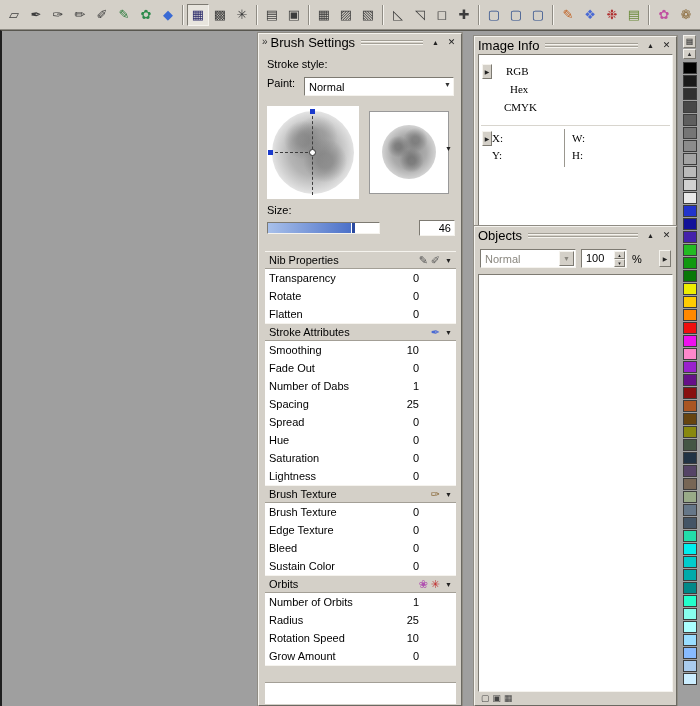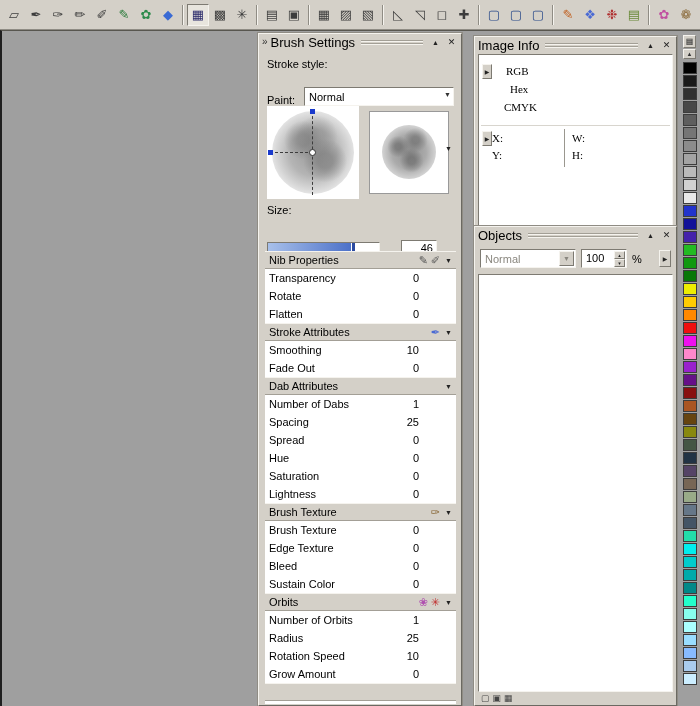--- a/index.html
+++ b/index.html
@@ -34,21 +34,21 @@
     background:linear-gradient(180deg,#a39f96 0 1px,var(--hilite) 1px 2px,transparent 2px 3px,#a39f96 3px 4px,var(--hilite) 4px 5px);}
   .tbtn{width:13px;height:13px;display:flex;align-items:center;justify-content:center;color:#222;flex:none;}
   .tbtn.up{font-size:7px;} .tbtn.x{font-size:9px;}
 
   .sunken{border:1px solid;border-color:var(--dark) var(--hilite) var(--hilite) var(--dark);background:var(--white);}
   .raised{border:1px solid;border-color:var(--hilite) var(--dark) var(--dark) var(--hilite);background:var(--chrome);}
 
   
   .brush-panel{left:258px;top:33px;width:204px;height:673px;}
   .bs-label1{position:absolute;left:8px;top:24px;}
-  .paint-row{position:absolute;left:8px;right:7px;top:43px;height:29px;display:flex;align-items:flex-end;}
+  .paint-row{position:absolute;left:8px;right:7px;top:43px;height:29px;display:flex;align-items:flex-start;}
   .paint-row .plabel{width:37px;flex:none;}
   .combo{flex:1;height:19px;display:flex;align-items:center;padding-left:4px;position:relative;}
   .combo .carrow{position:absolute;right:2px;top:3px;font-size:7px;color:#333;}
   .preview-row{position:absolute;left:8px;right:6px;top:70px;height:97px;}
   .nib-editor{position:absolute;left:0;top:2px;width:92px;height:93px;background:var(--white);}
   .nib-blob{position:absolute;left:5px;top:5px;right:5px;bottom:5px;border-radius:50%;
     background:
       radial-gradient(circle at 38% 35%,rgba(120,120,120,.55) 0 8%,transparent 26%),
       radial-gradient(circle at 65% 60%,rgba(110,110,110,.5) 0 10%,transparent 30%),
       radial-gradient(circle at 55% 30%,rgba(130,130,130,.45) 0 9%,transparent 28%),
@@ -62,21 +62,21 @@
   .nib-preview{position:absolute;left:102px;top:7px;width:80px;height:83px;background:var(--white);border:1px solid #999;}
   .nib-preview .blob{position:absolute;left:12px;top:13px;width:54px;height:54px;border-radius:50%;
     background:
       radial-gradient(circle at 30% 40%,rgba(100,100,100,.6) 0 6%,transparent 22%),
       radial-gradient(circle at 62% 28%,rgba(100,100,100,.55) 0 7%,transparent 24%),
       radial-gradient(circle at 55% 66%,rgba(90,90,90,.5) 0 8%,transparent 26%),
       radial-gradient(circle at 50% 50%,#8e8e8e 0,#ababab 45%,#d6d6d6 72%,transparent 84%);
     filter:blur(.4px);}
   .nib-drop{position:absolute;right:0;top:37px;width:13px;height:15px;display:flex;align-items:center;justify-content:center;font-size:7px;color:#222;}
   .size-label{position:absolute;left:8px;top:170px;}
-  .size-row{position:absolute;left:8px;right:24px;top:185px;height:17px;display:flex;align-items:center;margin-top:20px;}
+  .size-row{position:absolute;left:8px;right:6px;top:185px;height:17px;display:flex;align-items:center;}
   .slider{width:113px;height:12px;position:relative;overflow:hidden;}
   .slider .fill{position:absolute;left:0;top:0;bottom:0;width:77%;background:linear-gradient(90deg,var(--slider1),var(--slider2));}
   .slider .thumb{position:absolute;left:75%;top:0;bottom:0;width:4px;background:#2b4aa0;border-left:1px solid #fff;}
   .size-num{margin-left:auto;width:36px;height:16px;text-align:right;padding:1px 3px;}
   .props{position:absolute;left:6px;right:5px;top:217px;bottom:1px;background:var(--white);overflow:hidden;}
   .phead{height:18px;background:var(--chrome);display:flex;align-items:center;padding:0 4px;
     border-top:1px solid var(--hilite);border-bottom:1px solid #a39f96;}
   .pright{margin-left:auto;display:flex;align-items:center;gap:3px;}
   .pic{font-size:11px;line-height:1;}
   .parrow{font-size:7px;color:#222;padding-left:2px;}
@@ -230,26 +230,20 @@
           <span class="parrow">▼</span>
         </span>
       </div>
       <div class="prow">
         <span class="pname">Smoothing</span>
         <span class="pval">10</span>
       </div>
       <div class="prow">
         <span class="pname">Fade Out</span>
         <span class="pval">0</span>
-      </div>
-      <div class="phead">
-        <span>Dab Attributes</span>
-        <span class="pright">
-          <span class="parrow">▼</span>
-        </span>
       </div>
       <div class="prow">
         <span class="pname">Number of Dabs</span>
         <span class="pval">1</span>
       </div>
       <div class="prow">
         <span class="pname">Spacing</span>
         <span class="pval">25</span>
       </div>
       <div class="prow">

